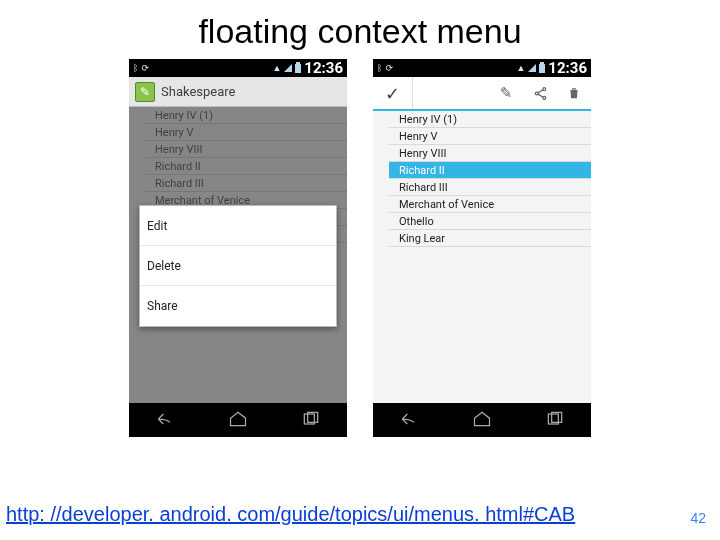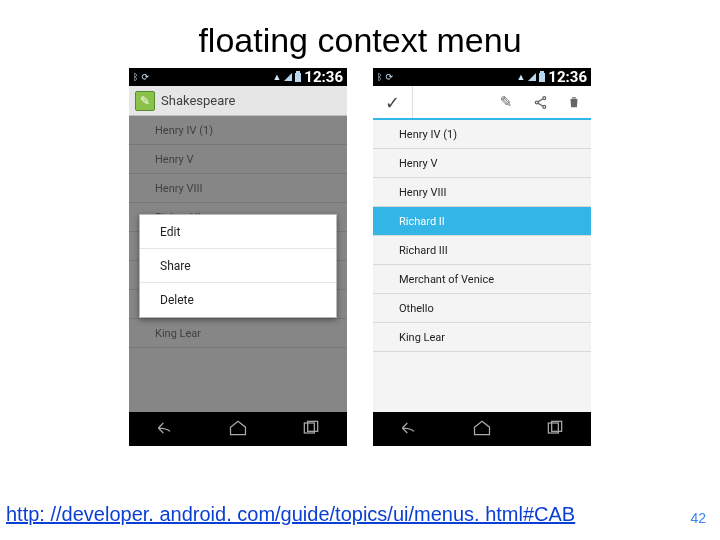--- a/index.html
+++ b/index.html
@@ -9,21 +9,21 @@
     background: #fff;
     font-family: Arial, Helvetica, sans-serif;
     position: relative;
     overflow: hidden;
   }
   .slide-title {
     text-align: center;
     font-size: 34px;
     font-weight: 400;
     color: #000;
-    padding-top: 21px;
+    padding-top: 12px;
   }
   .phones {
     display: flex;
     justify-content: center;
     gap: 26px;
     margin-top: 8px;
   }
   .phone {
     width: 218px;
     height: 378px;
@@ -86,28 +86,29 @@
     width:34px;height:100%;display:flex;align-items:center;justify-content:center;
     color:#666;font-size:15px;
   }
 
   
   .list {
     background:#f4f4f4;
     overflow:hidden;
   }
   .li {
-    height:29px;
-    display:flex;
-    align-items:center;
-    padding:0 26px;
+    height:17px;
+    display:flex;
+    align-items:center;
+    padding:0 10px;
     font-size:11px;
     color:#222;
     background:#f4f4f4;
     border-bottom:1px solid #d9d9d9;
+    margin-left:16px;
   }
   .li.selected { background:#33b5e5; color:#fff; }
 
   
   .dim {
     position:absolute;
     top:48px; left:0; right:0; bottom:34px;
     background:rgba(0,0,0,0.45);
   }
   .phone1 .list .li { color:#777; }
@@ -115,24 +116,24 @@
     position:absolute;
     left:10px;
     top:146px;
     width:198px;
     background:#fff;
     border:1px solid #bbb;
     box-shadow:0 2px 6px rgba(0,0,0,0.4);
     z-index:5;
   }
   .float-menu .mi {
-    height:34px;
-    display:flex;
-    align-items:center;
-    padding:0 20px;
+    height:40px;
+    display:flex;
+    align-items:center;
+    padding:0 7px;
     font-size:12px;
     color:#222;
     border-bottom:1px solid #e5e5e5;
   }
   .float-menu .mi:last-child{border-bottom:none;}
 
   
   .navbar {
     position:absolute;
     bottom:0;left:0;right:0;
@@ -192,22 +193,22 @@
       <div class="li">Henry VIII</div>
       <div class="li">Richard II</div>
       <div class="li">Richard III</div>
       <div class="li">Merchant of Venice</div>
       <div class="li">Othello</div>
       <div class="li">King Lear</div>
     </div>
     <div class="dim"></div>
     <div class="float-menu">
       <div class="mi">Edit</div>
+      <div class="mi">Delete</div>
       <div class="mi">Share</div>
-      <div class="mi">Delete</div>
     </div>
     <div class="navbar">
       <span class="navbtn">
         <svg viewBox="0 0 24 24" fill="none" stroke="#aaa" stroke-width="1.5">
             <path d="M4 12l6-6M4 12l6 6M4 12c4 0 10 0 14 4"></path>
           </svg>
       </span>
       <span class="navbtn">
         <svg viewBox="0 0 24 24" fill="none" stroke="#aaa" stroke-width="1.5">
             <path d="M3 11l9-7 9 7v9H3z"></path>

